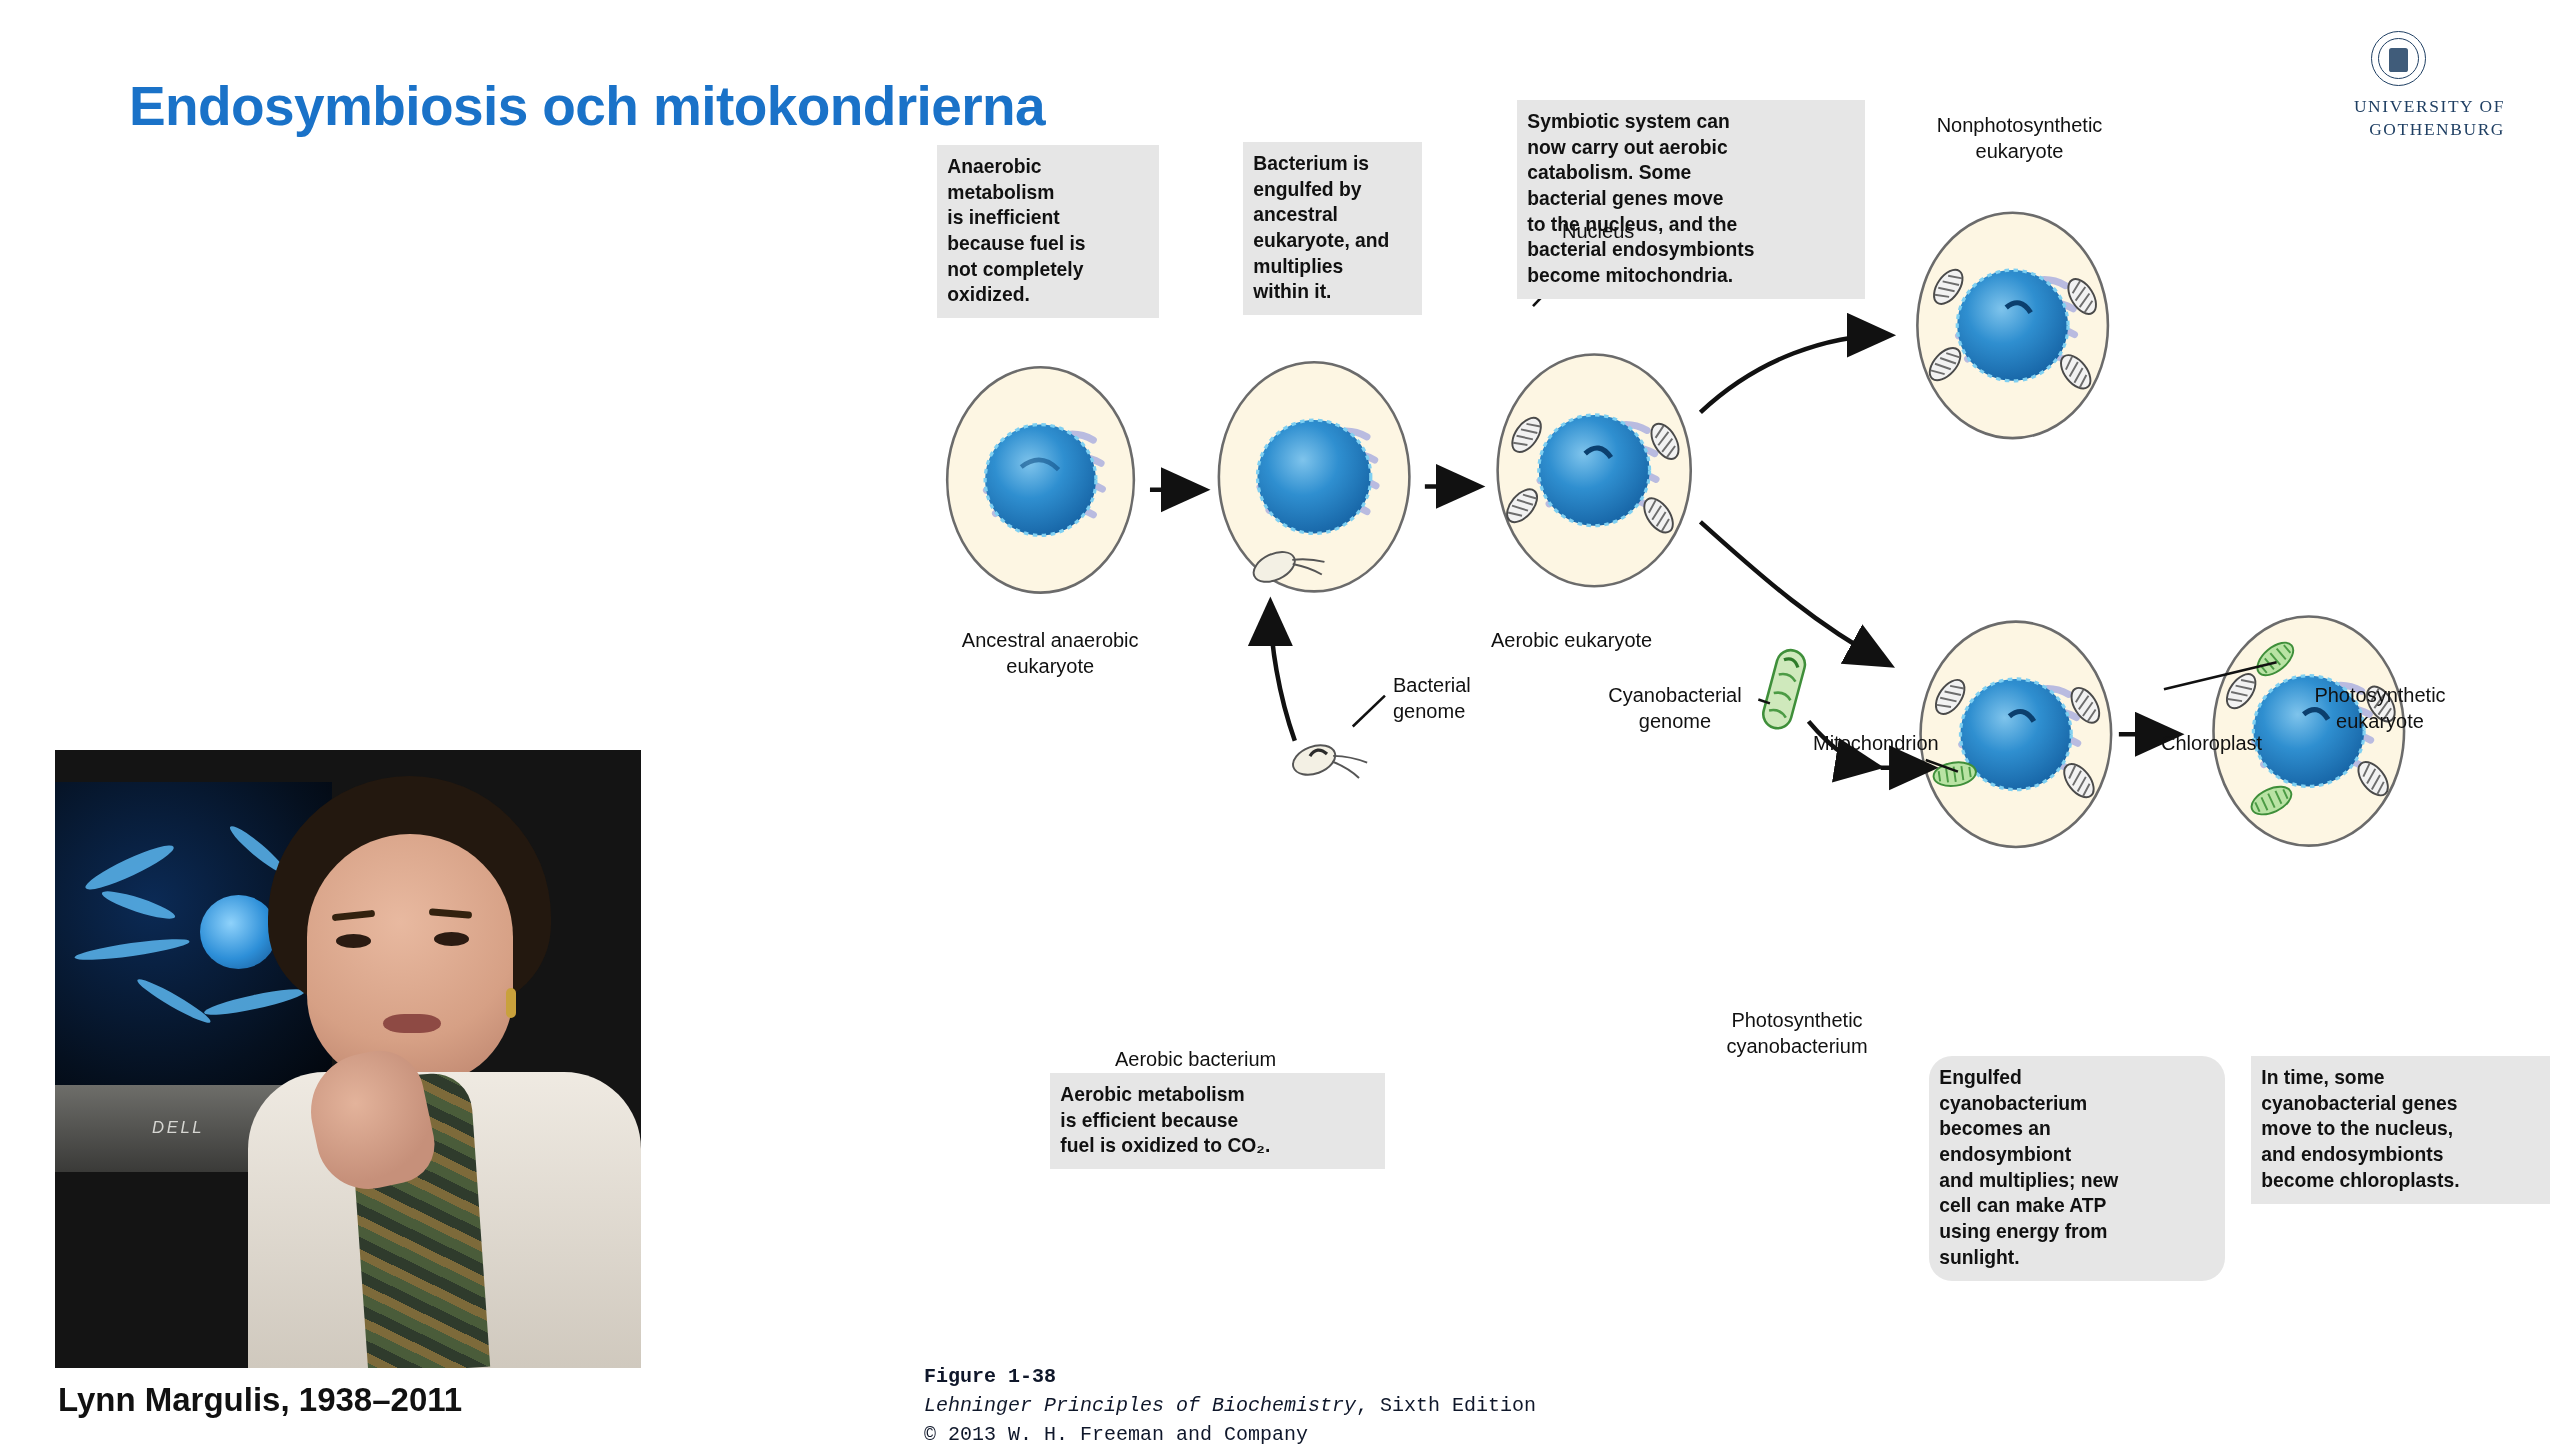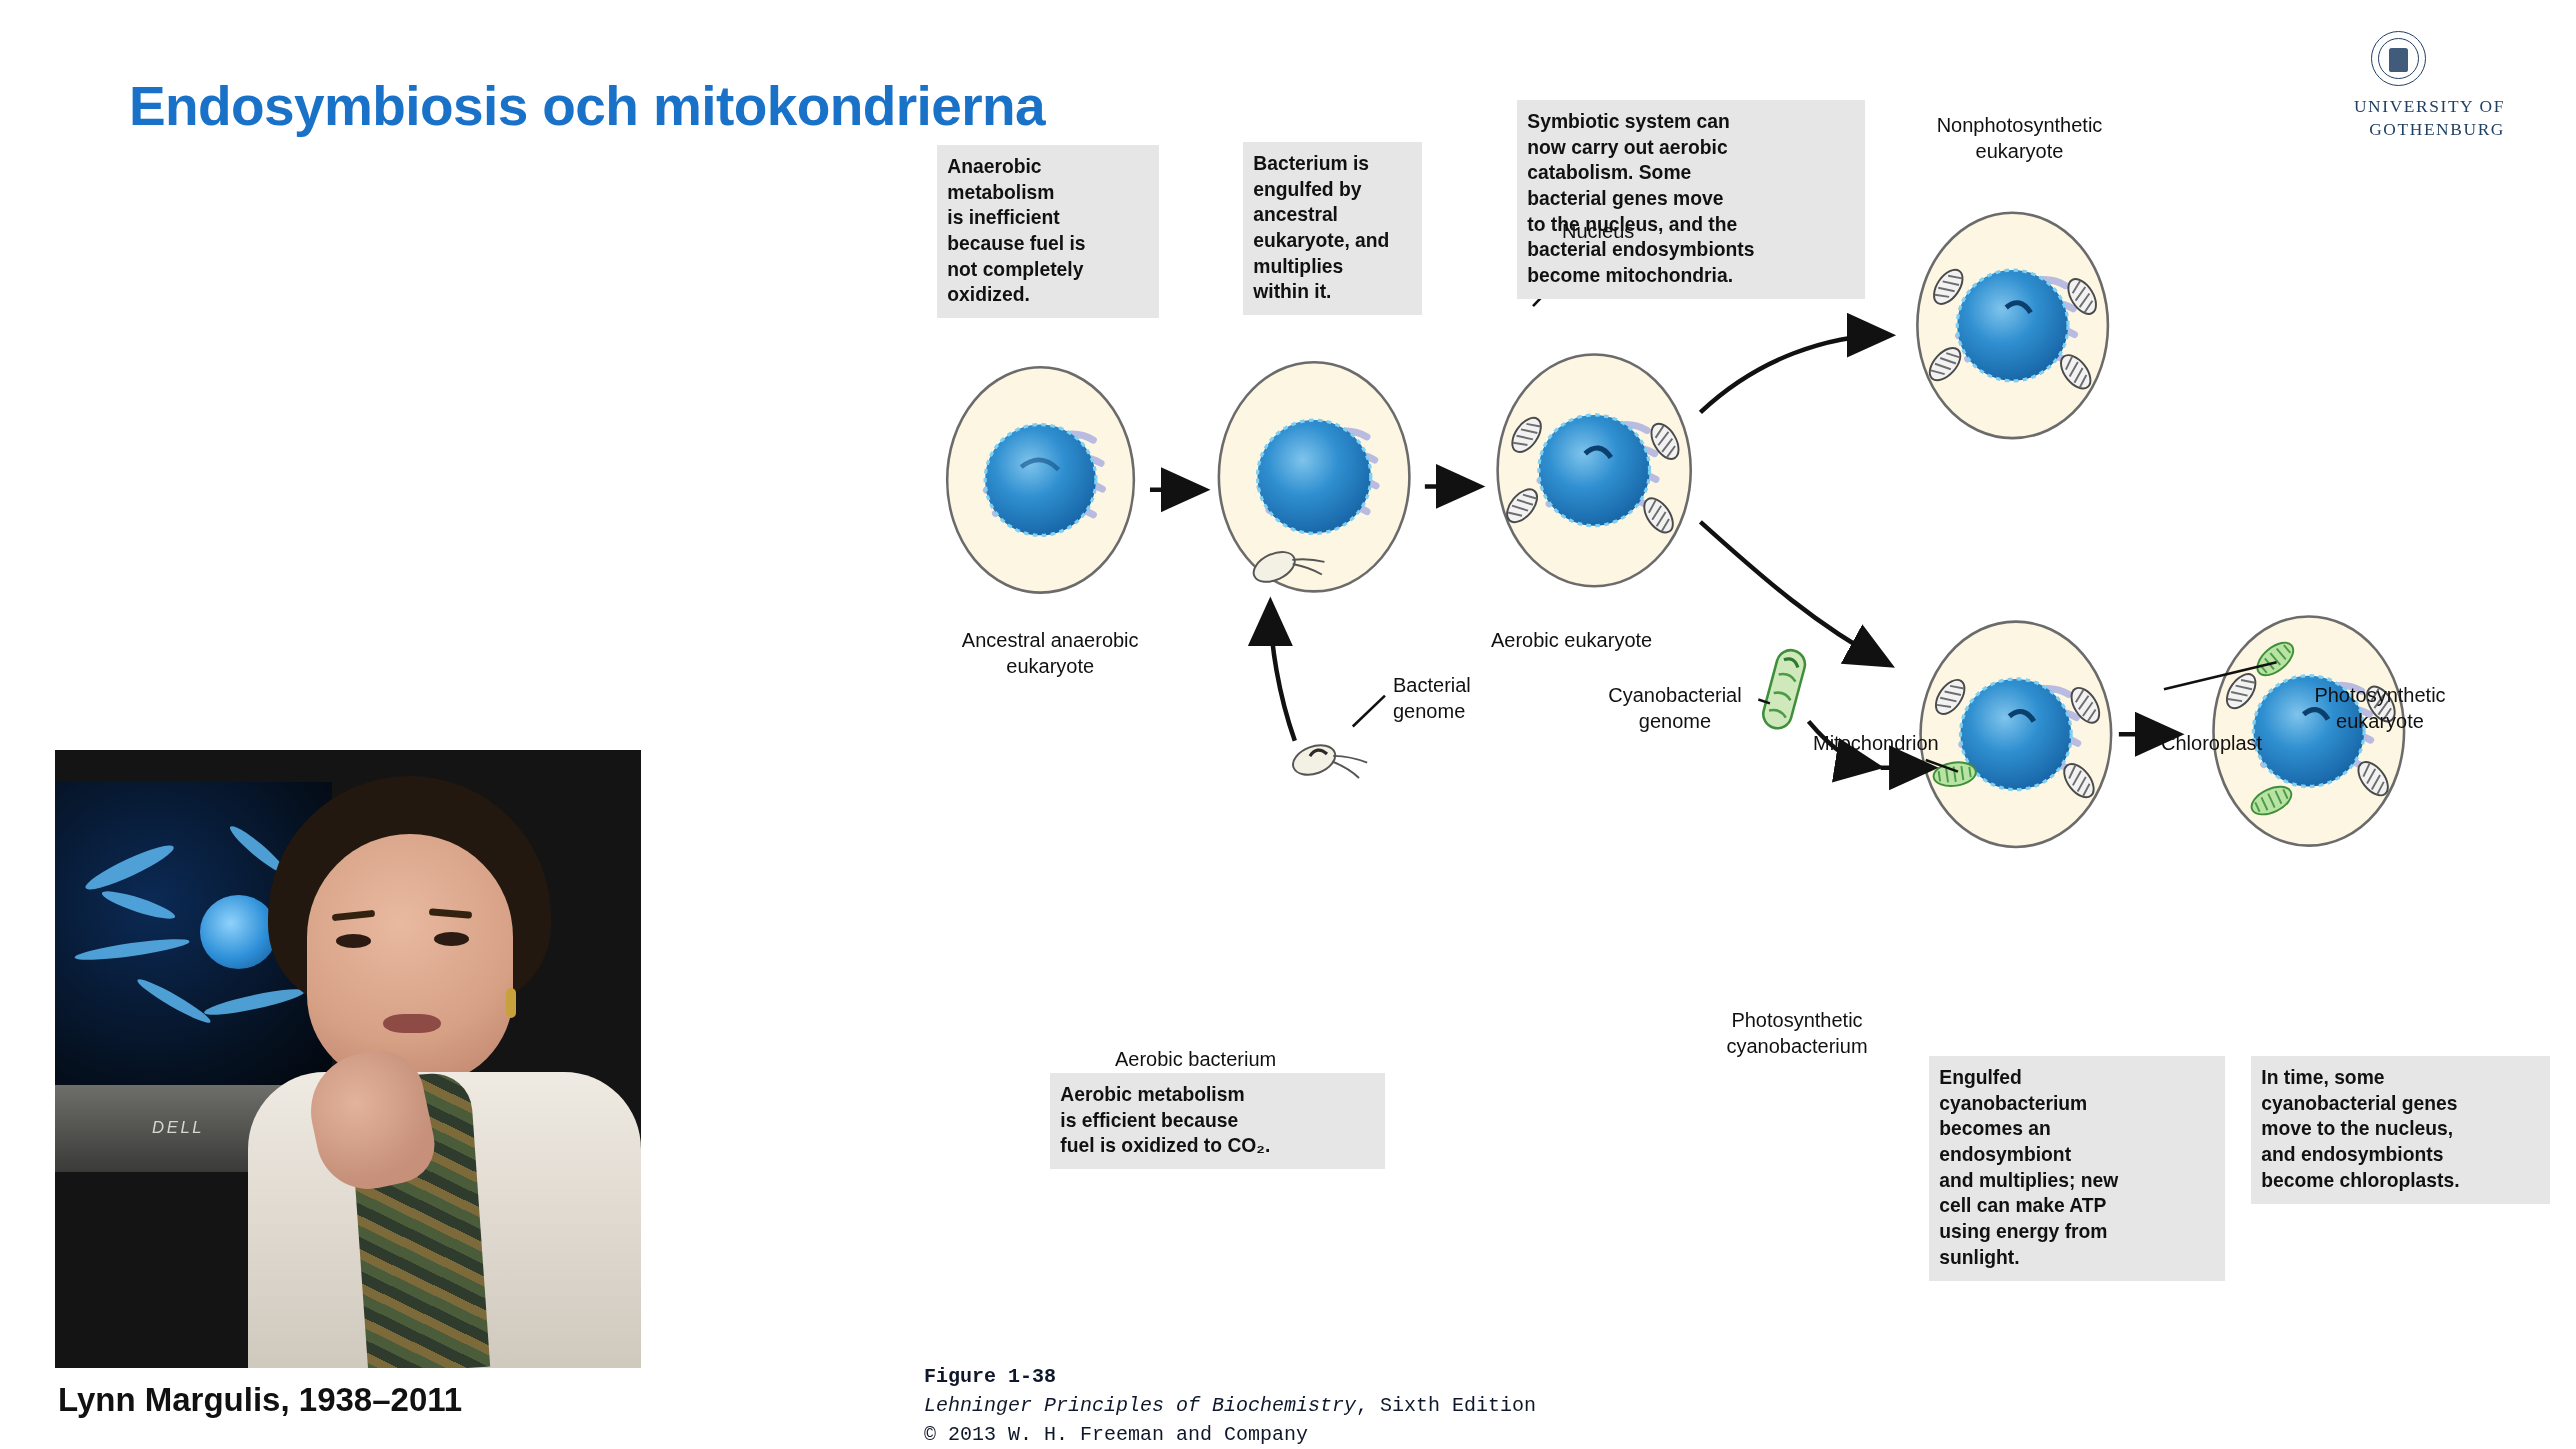--- a/index.html
+++ b/index.html
@@ -458,21 +458,21 @@
 bacterial genes move
 to the nucleus, and the
 bacterial endosymbionts
 become mitochondria.</div>
 
   <div class="callout" style="left:148px; top:828px; width:335px;">Aerobic metabolism
 is efficient because
 fuel is oxidized to CO₂.</div>
 
 
-  <div class="callout" style="left:1027px; top:811px; width:296px;">Engulfed
+  <div class="callout" style="left:1027px; top:811px; width:296px;border-radius:23px;">Engulfed
 cyanobacterium
 becomes an
 endosymbiont
 and multiplies; new
 cell can make ATP
 using energy from
 sunlight.</div>
 
   <div class="callout" style="left:1349px; top:811px; width:299px;">In time, some
 cyanobacterial genes

